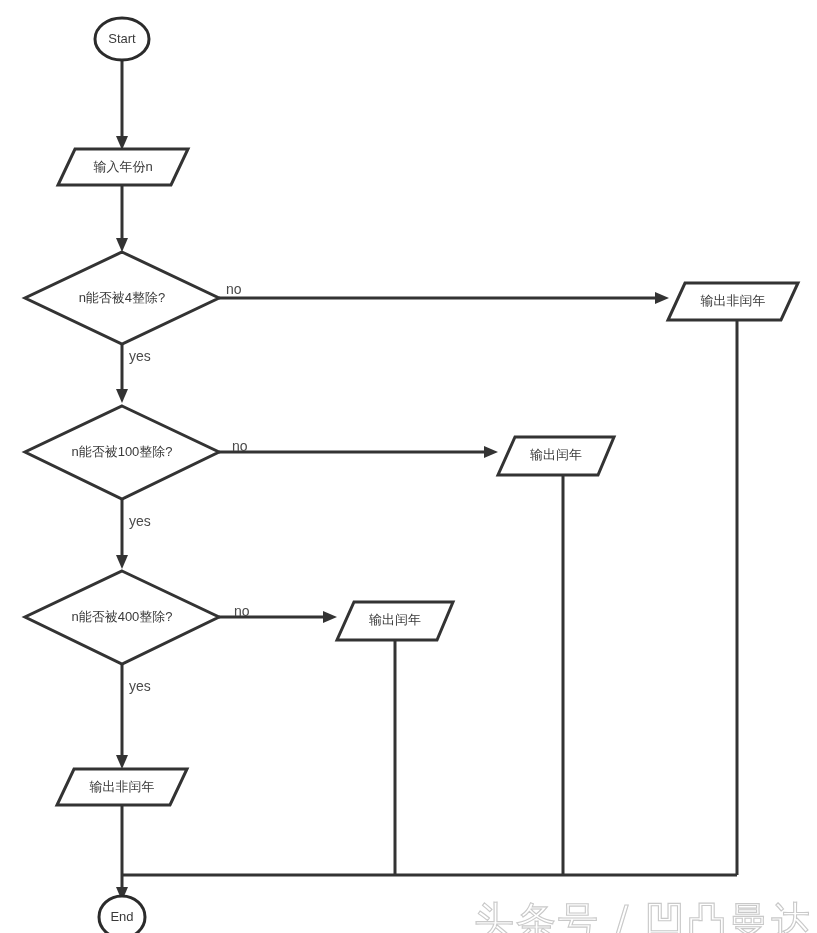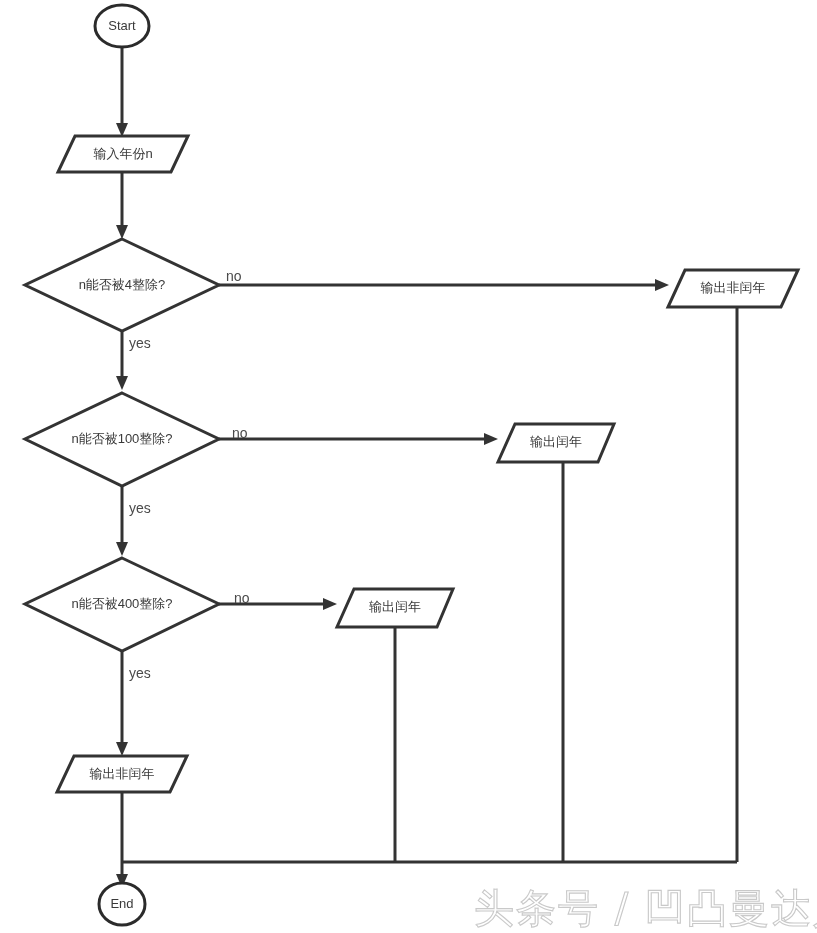--- a/index.html
+++ b/index.html
@@ -10,21 +10,21 @@
   body {
     width: 817px;
     height: 933px;
     font-family: "Liberation Sans", "DejaVu Sans", sans-serif;
     overflow: hidden;
     position: relative;
   }
   #flow-root {
     position: absolute;
     left: 0;
-    top: 0;
+    top: 13px;
     width: 817px;
     height: 739px;
     text-align: center;
   }
   svg#flow-svg {
     display: block;
     width: 817px;
     height: 933px;
   }
   .node-shape {

